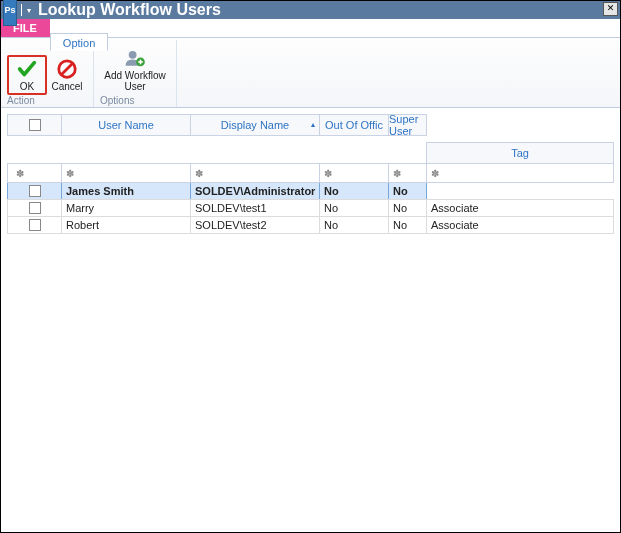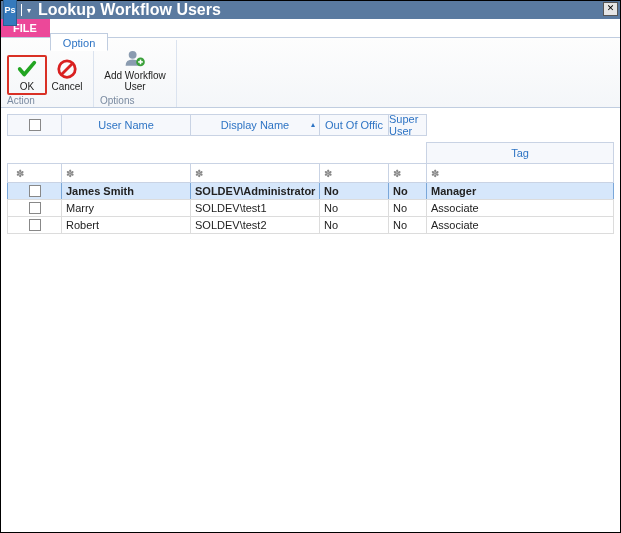--- a/index.html
+++ b/index.html
@@ -155,21 +155,20 @@
 
       <div id="grid-rows">
           <div class="grid-row selected">
             <div class="cell col-chk">
               <span class="chk"></span>
             </div>
             <div class="cell col-disp">James Smith</div>
             <div class="cell col-user">SOLDEV\Administrator</div>
             <div class="cell col-oof">No</div>
             <div class="cell col-su">No</div>
-            <div class="cell col-tag">Manager</div>
           </div>
           <div class="grid-row">
             <div class="cell col-chk">
               <span class="chk"></span>
             </div>
             <div class="cell col-disp">Marry</div>
             <div class="cell col-user">SOLDEV\test1</div>
             <div class="cell col-oof">No</div>
             <div class="cell col-su">No</div>
             <div class="cell col-tag">Associate</div>

